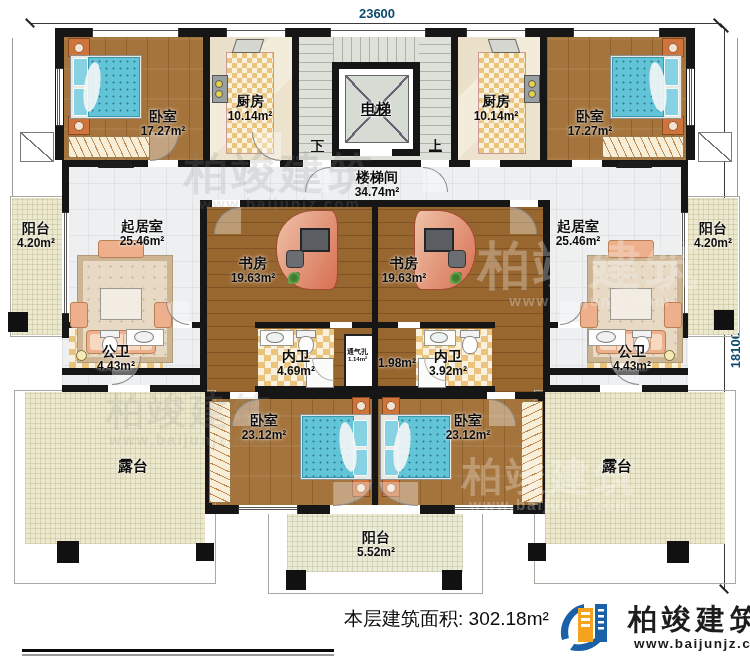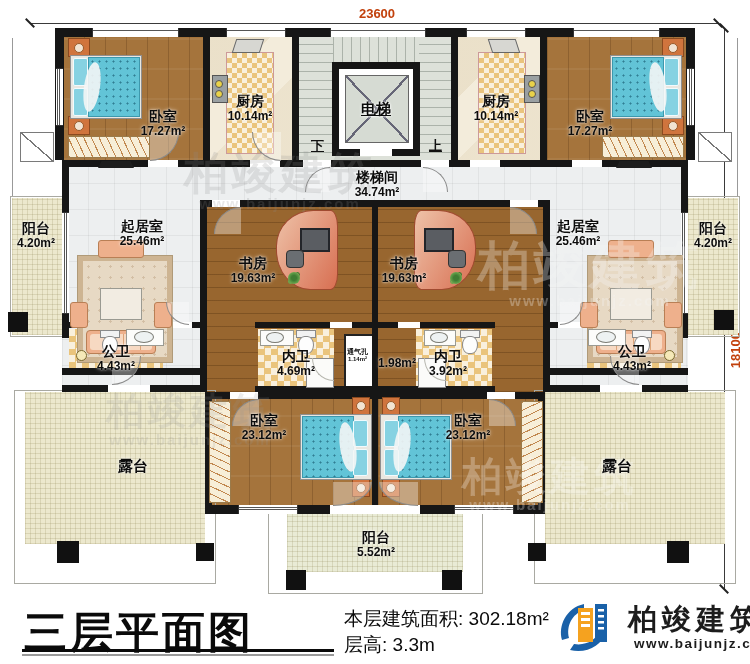--- a/index.html
+++ b/index.html
@@ -44,21 +44,21 @@
   .monitor{position:absolute;background:#5a5d62;border:2px solid #23252a;}
   .toilet{position:absolute;background:#fdfdfd;border:1px solid #8a8a8a;border-radius:45%/55%;}
   .tank{position:absolute;background:#f2f2f2;border:1px solid #8a8a8a;}
   .vanity{position:absolute;background:#fcfcfa;border:1px solid #9a9a92;}
   .basin{position:absolute;border:1px solid #7a7a72;border-radius:50%;background:#eef2f2;}
   .shower{position:absolute;background:#fbfbf9;border:1px solid #8a8a8a;}
   .shower::after{content:"";position:absolute;right:-1px;top:-1px;width:80%;height:80%;border-bottom-left-radius:100%;border:1px solid #b5b5ad;border-top:none;border-right:none;}
   .slashbox{position:absolute;background:linear-gradient(to top right,transparent 48.5%,#777 48.5% 51.5%,transparent 51.5%),#fff;border:1px solid #7a7a7a;}
   .dimline{position:absolute;background:#3a3a3a;}
   .tick{position:absolute;width:12px;height:2px;background:#222;transform:rotate(45deg);}
-  .dimtext{position:absolute;font-size:13px;font-weight:bold;color:#c2410c;}
+  .dimtext{position:absolute;font-size:13px;font-weight:bold;color:#0c4a6e;}
   .wm{position:absolute;text-align:center;line-height:1.05;font-weight:bold;pointer-events:none;}
   .wm .cn{font-size:44px;letter-spacing:4px;}
   .wm .url{font-size:15px;letter-spacing:2px;}
   .plant{position:absolute;width:12px;height:12px;border-radius:50%;background:radial-gradient(#3f7d33 30%,#6aa84f 70%);box-shadow:3px -3px 0 -3px #3f7d33,-3px 3px 0 -3px #6aa84f;}
   .lamp{position:absolute;width:9px;height:9px;border:1.5px solid #7a6a30;border-radius:50%;background:#f5e9b8;}
   
   .f-title{position:absolute;font-size:43px;font-weight:bold;color:#0a0a0a;letter-spacing:3px;}
   .f-scale{position:absolute;font-size:35px;color:#0a0a0a;}
   .f-line{position:absolute;background:#0a0a0a;}
   .f-line2{position:absolute;background:#9a9a9a;}
@@ -391,30 +391,25 @@
     <div class="rname" style="font-size:15px;">露台</div>
   </div>
   <div class="rlabel" style="left:617px;top:458px;">
     <div class="rname" style="font-size:15px;">露台</div>
   </div>
   <div class="rlabel" style="left:376px;top:530px;">
     <div class="rname">阳台</div>
     <div class="rarea">5.52m²</div>
   </div>
 
-  <div class="f-title" style="left:24px;top:604px;">三层平面图</div>
   <div class="f-line" style="left:22px;top:649px;width:312px;height:3px;"></div>
   <div class="f-line2" style="left:22px;top:654px;width:312px;height:2px;"></div>
   <div class="f-info" style="left:344px;top:606px;">
     <span>本层建筑面积:</span>
     <span>302.18m²</span>
-  </div>
-  <div class="f-info" style="left:344px;top:632px;">
-    <span>层高:</span>
-    <span>3.3m</span>
   </div>
 
   <div class="abs" style="left:556px;top:596px;width:66px;height:58px;">
     <svg width="66" height="58" viewBox="0 0 66 58">
       <path d="M6 44 C2 30 10 12 28 8 L28 14 C16 18 10 30 13 42 Z" fill="#1a61a8"></path>
       <path d="M14 54 C30 58 46 50 50 36 L44 34 C40 44 30 50 18 48 Z" fill="#1a61a8"></path>
       <rect x="22" y="12" width="15" height="34" fill="#f5a21f"></rect>
       <rect x="25" y="16" width="9" height="3" fill="#fff"></rect>
       <rect x="25" y="22" width="9" height="3" fill="#fff"></rect>
       <rect x="25" y="28" width="9" height="3" fill="#fff"></rect>

